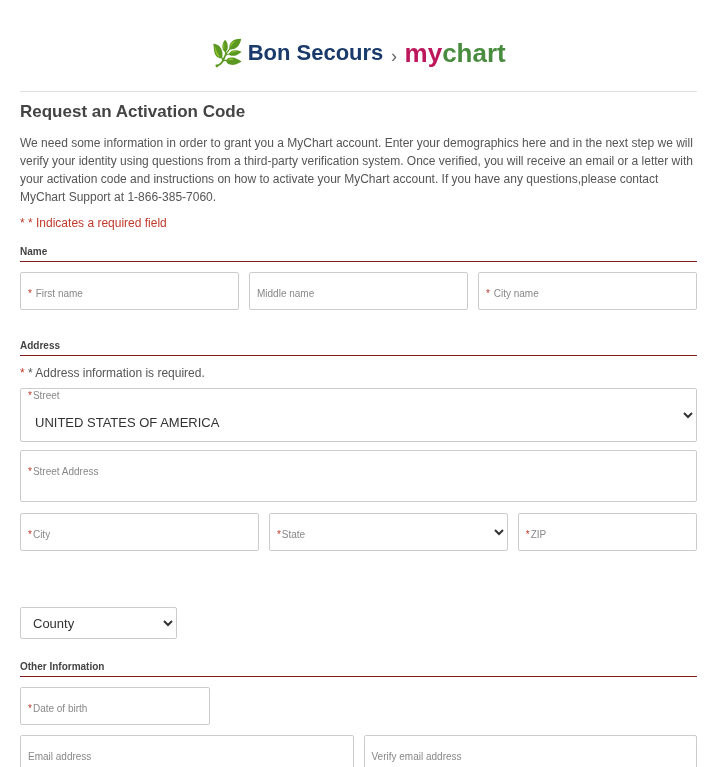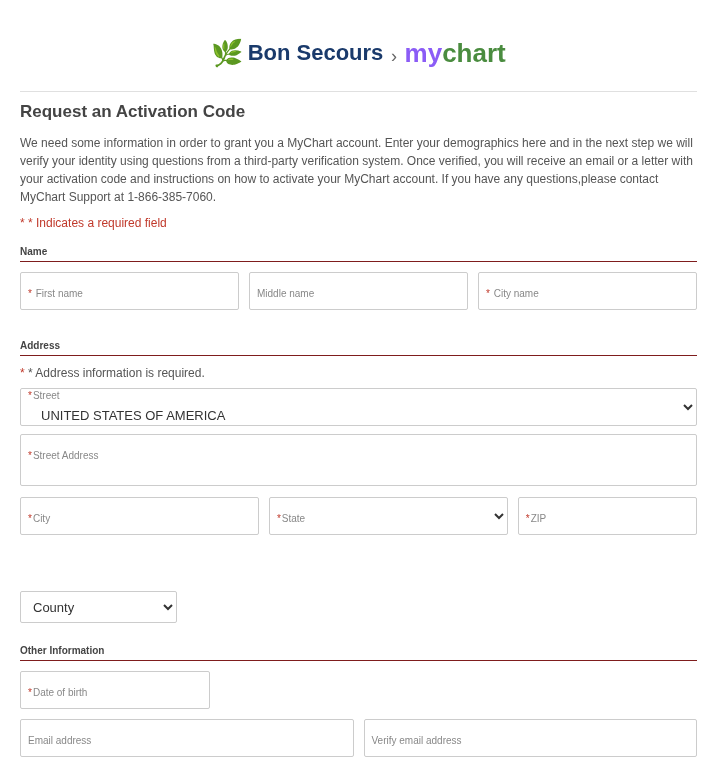--- a/index.html
+++ b/index.html
@@ -213,21 +213,21 @@
 
 <div class="page-wrapper">
 
   <div class="logo-area">
     <span class="logo-bon-secours">
       <span class="logo-leaf">🌿</span>
       <span>Bon Secours</span>
     </span>
     <span class="logo-arrow">›</span>
     <span style="font-size:26px;font-weight:bold;">
-      <span style="color:#8b5cf6;">my</span><span style="color:#4a8c3f;">chart</span>
+      <span style="color:#be185d;">my</span><span style="color:#4a8c3f;">chart</span>
     </span>
   </div>
 
   <div class="top-border"></div>
 
   <h2 class="page-title">Request an Activation Code</h2>
 
   <p class="info-text">We need some information in order to grant you a MyChart account. Enter your demographics here and in the next step we will verify your identity using questions from a third-party verification system. Once verified, you will receive an email or a letter with your activation code and instructions on how to activate your MyChart account. If you have any questions,please contact MyChart Support at 1-866-385-7060.</p>
 
   <p class="required-note">
@@ -264,21 +264,21 @@
     <div class="section-label">Address</div>
     <p class="addr-required-note">
       <span class="req-star">*</span>
       <span>* Address information is required.</span>
     </p>
 
     <div class="field-wrap country-field" style="margin-bottom:8px;">
       <label class="field-label">
         <span class="req-star">*</span><span>Street</span>
       </label>
-      <select style="padding: 18px 8px 4px 16px; height: 38px;">
+      <select style="padding: 18px 8px 4px 10px; height: 54px;">
         <option>UNITED STATES OF AMERICA</option>
       </select>
     </div>
 
     <div class="field-wrap" style="margin-bottom:8px;">
       <label class="field-label">
         <span class="req-star">*</span><span>Street Address</span>
       </label>
       <textarea class="street-textarea" style=""></textarea>
     </div>

